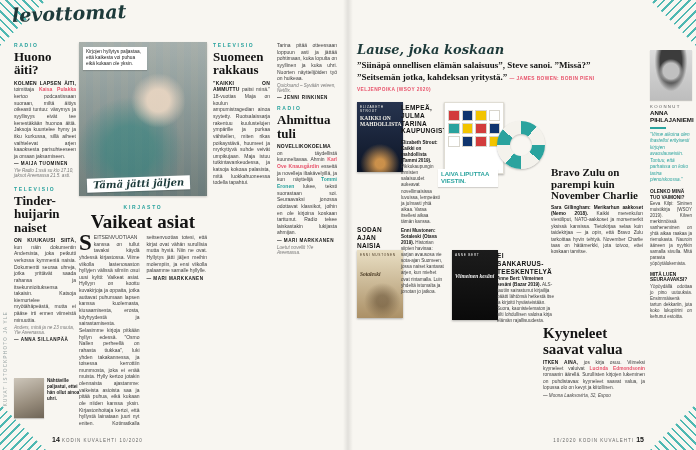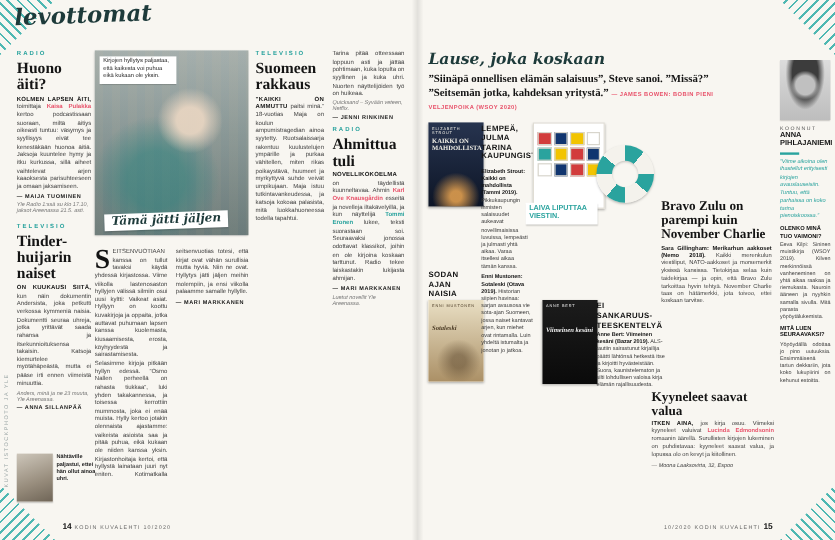--- a/index.html
+++ b/index.html
@@ -83,21 +83,21 @@
   .flag-label{position:absolute;left:438px;top:169px;width:54px;background:#fff;padding:2px 3px;
         font-size:6px;font-weight:bold;color:#2aa39e;line-height:1.15;box-shadow:0 1px 1px rgba(0,0,0,.15);}
   .lifering{position:absolute;left:497px;top:121px;width:48px;height:48px;border-radius:50%;box-shadow:0 1px 2px rgba(0,0,0,.25);
         background:conic-gradient(#2aa39e 0 40deg,#f4f2ec 40deg 90deg,#2aa39e 90deg 130deg,#f4f2ec 130deg 180deg,#2aa39e 180deg 220deg,#f4f2ec 220deg 270deg,#2aa39e 270deg 310deg,#f4f2ec 310deg 360deg);}
   .lifering .hole{position:absolute;inset:13px;border-radius:50%;background:#f8f6f1;box-shadow:inset 0 1px 2px rgba(0,0,0,.2);}
   .feature{position:absolute;left:551px;top:142px;width:92px;margin-top:25px;}
   .feature .hl{font-size:11px;line-height:1.05;}
   .feature .body{margin-top:3px;font-size:4.8px;}
   .rakkain{position:absolute;left:543px;top:324px;width:102px;}
   .rakkain .script{font-size:11px;}
-  .rakkain .hl{display:block;font-size:11px;line-height:1.05;margin:2px 0;}
+  .rakkain .hl{display:block;font-size:15px;line-height:1.05;margin:2px 0;}
   .rakkain .body{font-size:4.8px;}
   .rk-byline{font-size:4.6px;font-style:italic;color:#444;margin-top:2px;}
   
   .rail{position:absolute;left:650px;top:50px;width:42px;}
   .portrait{width:42px;height:50px;box-shadow:0 1px 1px rgba(0,0,0,.2);
         background:
           radial-gradient(circle at 50% 42%,#cdbeb2 0 22%,rgba(205,190,178,0) 34%),
           radial-gradient(ellipse at 50% 22%,#3c3c3c 0 36%,rgba(60,60,60,0) 55%),
           linear-gradient(#dcdcdc,#bdbdbd);filter:grayscale(1);}
   .r-kicker{font-size:4.3px;letter-spacing:1.3px;color:#555;margin-top:4px;}
@@ -149,20 +149,24 @@
     <div class="vphoto"></div>
     <div class="vcap">Nähtäville paljastui, ettei hän ollut ainoa uhri.</div>
   </div>
 
   <div class="hero">
     <div class="hero-cap">Kirjojen hyllytys paljastaa, että kaikesta voi puhua eikä kukaan ole yksin.</div>
     <div class="hero-script script">Tämä jätti jäljen</div>
   </div>
 
   <div class="kirjasto">
+    <div class="khead">
+      <div class="kicker">KIRJASTO</div>
+      <div class="hl hl-k">Vaikeat asiat</div>
+    </div>
     <div class="kbody body">
       <span class="dropcap">S</span><span>EITSENVUOTIAAN kanssa on tullut tavaksi käydä yhdessä kirjastossa. Viime viikolla lastenosaston hyllyjen välissä silmiin osui uusi kyltti: Vaikeat asiat. Hyllyyn on koottu kuvakirjoja ja oppaita, jotka auttavat puhumaan lapsen kanssa kuolemasta, kiusaamisesta, erosta, köyhyydestä ja sairastamisesta. Selasimme kirjoja pitkään hyllyn edessä. ”Osmo Nallen perheellä on rahasta tiukkaa”, luki yhden takakannessa, ja toisessa kerrottiin mummosta, joka ei enää muista.</span>
       <span>Hylly kertoo jotakin olennaista ajastamme: vaikeista asioista saa ja pitää puhua, eikä kukaan ole niiden kanssa yksin. Kirjastonhoitaja kertoi, että hyllystä lainataan juuri nyt eniten. Kotimatkalla seitsenvuotias totesi, että kirjat ovat vähän surullisia mutta hyviä. Niin ne ovat. Hyllytys jätti jäljen meihin molempiin, ja ensi viikolla palaamme samalle hyllylle.</span>
       <div class="byline">— MARI MARKKANEN</div>
     </div>
   </div>
 
   <div class="c4a">
     <div class="kicker">TELEVISIO</div>
     <div class="hl hl1">Suomeen rakkaus</div>

